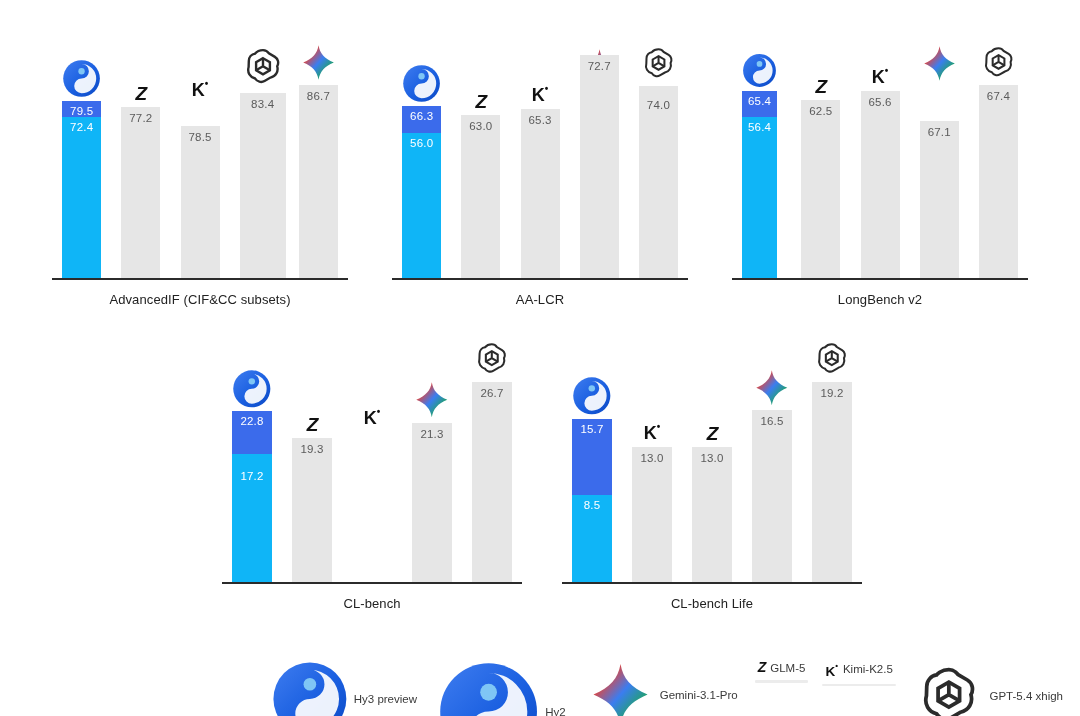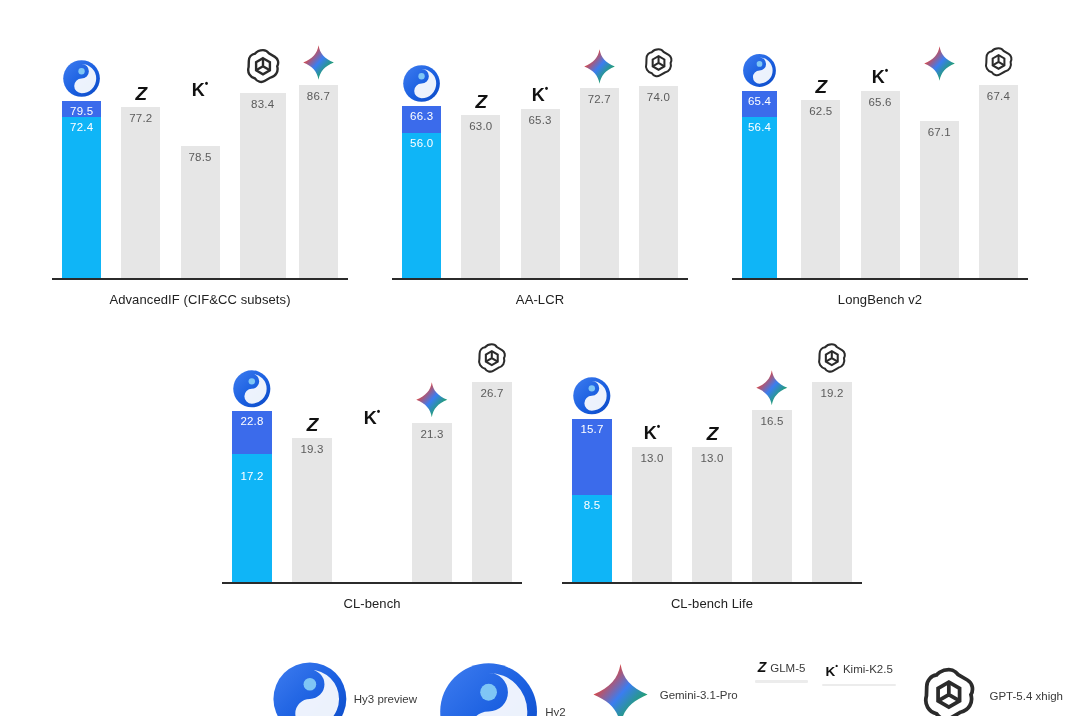--- a/index.html
+++ b/index.html
@@ -196,21 +196,21 @@
               <span class="ic i01 glm-z">Z</span>
             </div>
             <div class="bar" style="height:173.5px">
               <div class="bar-value" style="top:5px">77.2</div>
             </div>
           </div>
           <div class="bar-col" style="left:128.5px;width:39.1px;height:218px">
             <div class="bar-icon" style="bottom:179.4px;height:22px">
               <span class="ic i02 kimi-k">K<sup>•</sup></span>
             </div>
-            <div class="bar" style="height:134px">
+            <div class="bar" style="height:154px">
               <div class="bar-value" style="top:5px">78.5</div>
             </div>
           </div>
           <div class="bar-col" style="left:187.7px;width:46px;height:218px">
             <div class="bar-icon" style="bottom:190.4px;height:22px">
               <span class="ic i03"><svg viewBox="0 0 24 24" width="100%" height="100%" fill="none" stroke="#2b2b2b" stroke-width="1.25">
                   <path d="M12 3.2c2 0 3.1 1.7 3.1 1.7l3.1 1.8c1.7 1 2.2 3.2 1.2 4.9 0 0 .6 2-.4 3.7s-3.1 2.2-3.1 2.2l-3.1 1.8c-1.7 1-3.9.4-4.9-1.3 0 0-2-.5-3-2.2s-.4-3.8-.4-3.8L4.6 8.9c0-2 1.4-3.6 3.3-3.9 0 0 1.4-1.8 4.1-1.8z"></path>
                   <path d="M12 7.4 15.6 9.5v4.2L12 15.8 8.4 13.7V9.5z"></path>
                   <path d="M12 7.4v4.2l3.6 2.1M12 11.6 8.4 13.7"></path>
                 </svg></span>
@@ -289,34 +289,34 @@
                       <stop offset="0%" stop-color="#f2b705"></stop>
                       <stop offset="22%" stop-color="#ea4335"></stop>
                       <stop offset="50%" stop-color="#3b7df0"></stop>
                       <stop offset="78%" stop-color="#1fa463"></stop>
                       <stop offset="100%" stop-color="#f2b705"></stop>
                     </linearGradient>
                   </defs>
                   <path d="M12 1.4c.9 5.1 3.5 8.1 9.4 10.6-5.9 2.5-8.5 5.5-9.4 10.6-.9-5.1-3.5-8.1-9.4-10.6C8.5 9.5 11.1 6.5 12 1.4z" fill="url(#ggi13)"></path>
                 </svg></span>
             </div>
-            <div class="bar" style="height:192px">
+            <div class="bar" style="height:225px">
               <div class="bar-value" style="top:5px">72.7</div>
             </div>
           </div>
           <div class="bar-col" style="left:246.9px;width:39.1px;height:218px">
             <div class="bar-icon" style="bottom:197.4px;height:22px">
               <span class="ic i14"><svg viewBox="0 0 24 24" width="100%" height="100%" fill="none" stroke="#2b2b2b" stroke-width="1.25">
                   <path d="M12 3.2c2 0 3.1 1.7 3.1 1.7l3.1 1.8c1.7 1 2.2 3.2 1.2 4.9 0 0 .6 2-.4 3.7s-3.1 2.2-3.1 2.2l-3.1 1.8c-1.7 1-3.9.4-4.9-1.3 0 0-2-.5-3-2.2s-.4-3.8-.4-3.8L4.6 8.9c0-2 1.4-3.6 3.3-3.9 0 0 1.4-1.8 4.1-1.8z"></path>
                   <path d="M12 7.4 15.6 9.5v4.2L12 15.8 8.4 13.7V9.5z"></path>
                   <path d="M12 7.4v4.2l3.6 2.1M12 11.6 8.4 13.7"></path>
                 </svg></span>
             </div>
             <div class="bar" style="height:194.4px">
-              <div class="bar-value" style="top:5px">74.0</div>
+              <div class="bar-value" style="top:13px">74.0</div>
             </div>
           </div>
           <div class="axis-line"></div>
         </div>
         <div class="panel-title" style="top: 230px;">AA-LCR</div>
       </div>
       <div class="panel" style="left: 732px; top: 62px; width: 296px; height: 256px;">
         <div class="plot" style="height: 218px;">
           <div class="bar-col" style="left:10.1px;width:35px;height:218px">
             <div class="bar-icon" style="bottom:191.8px;height:22px">

